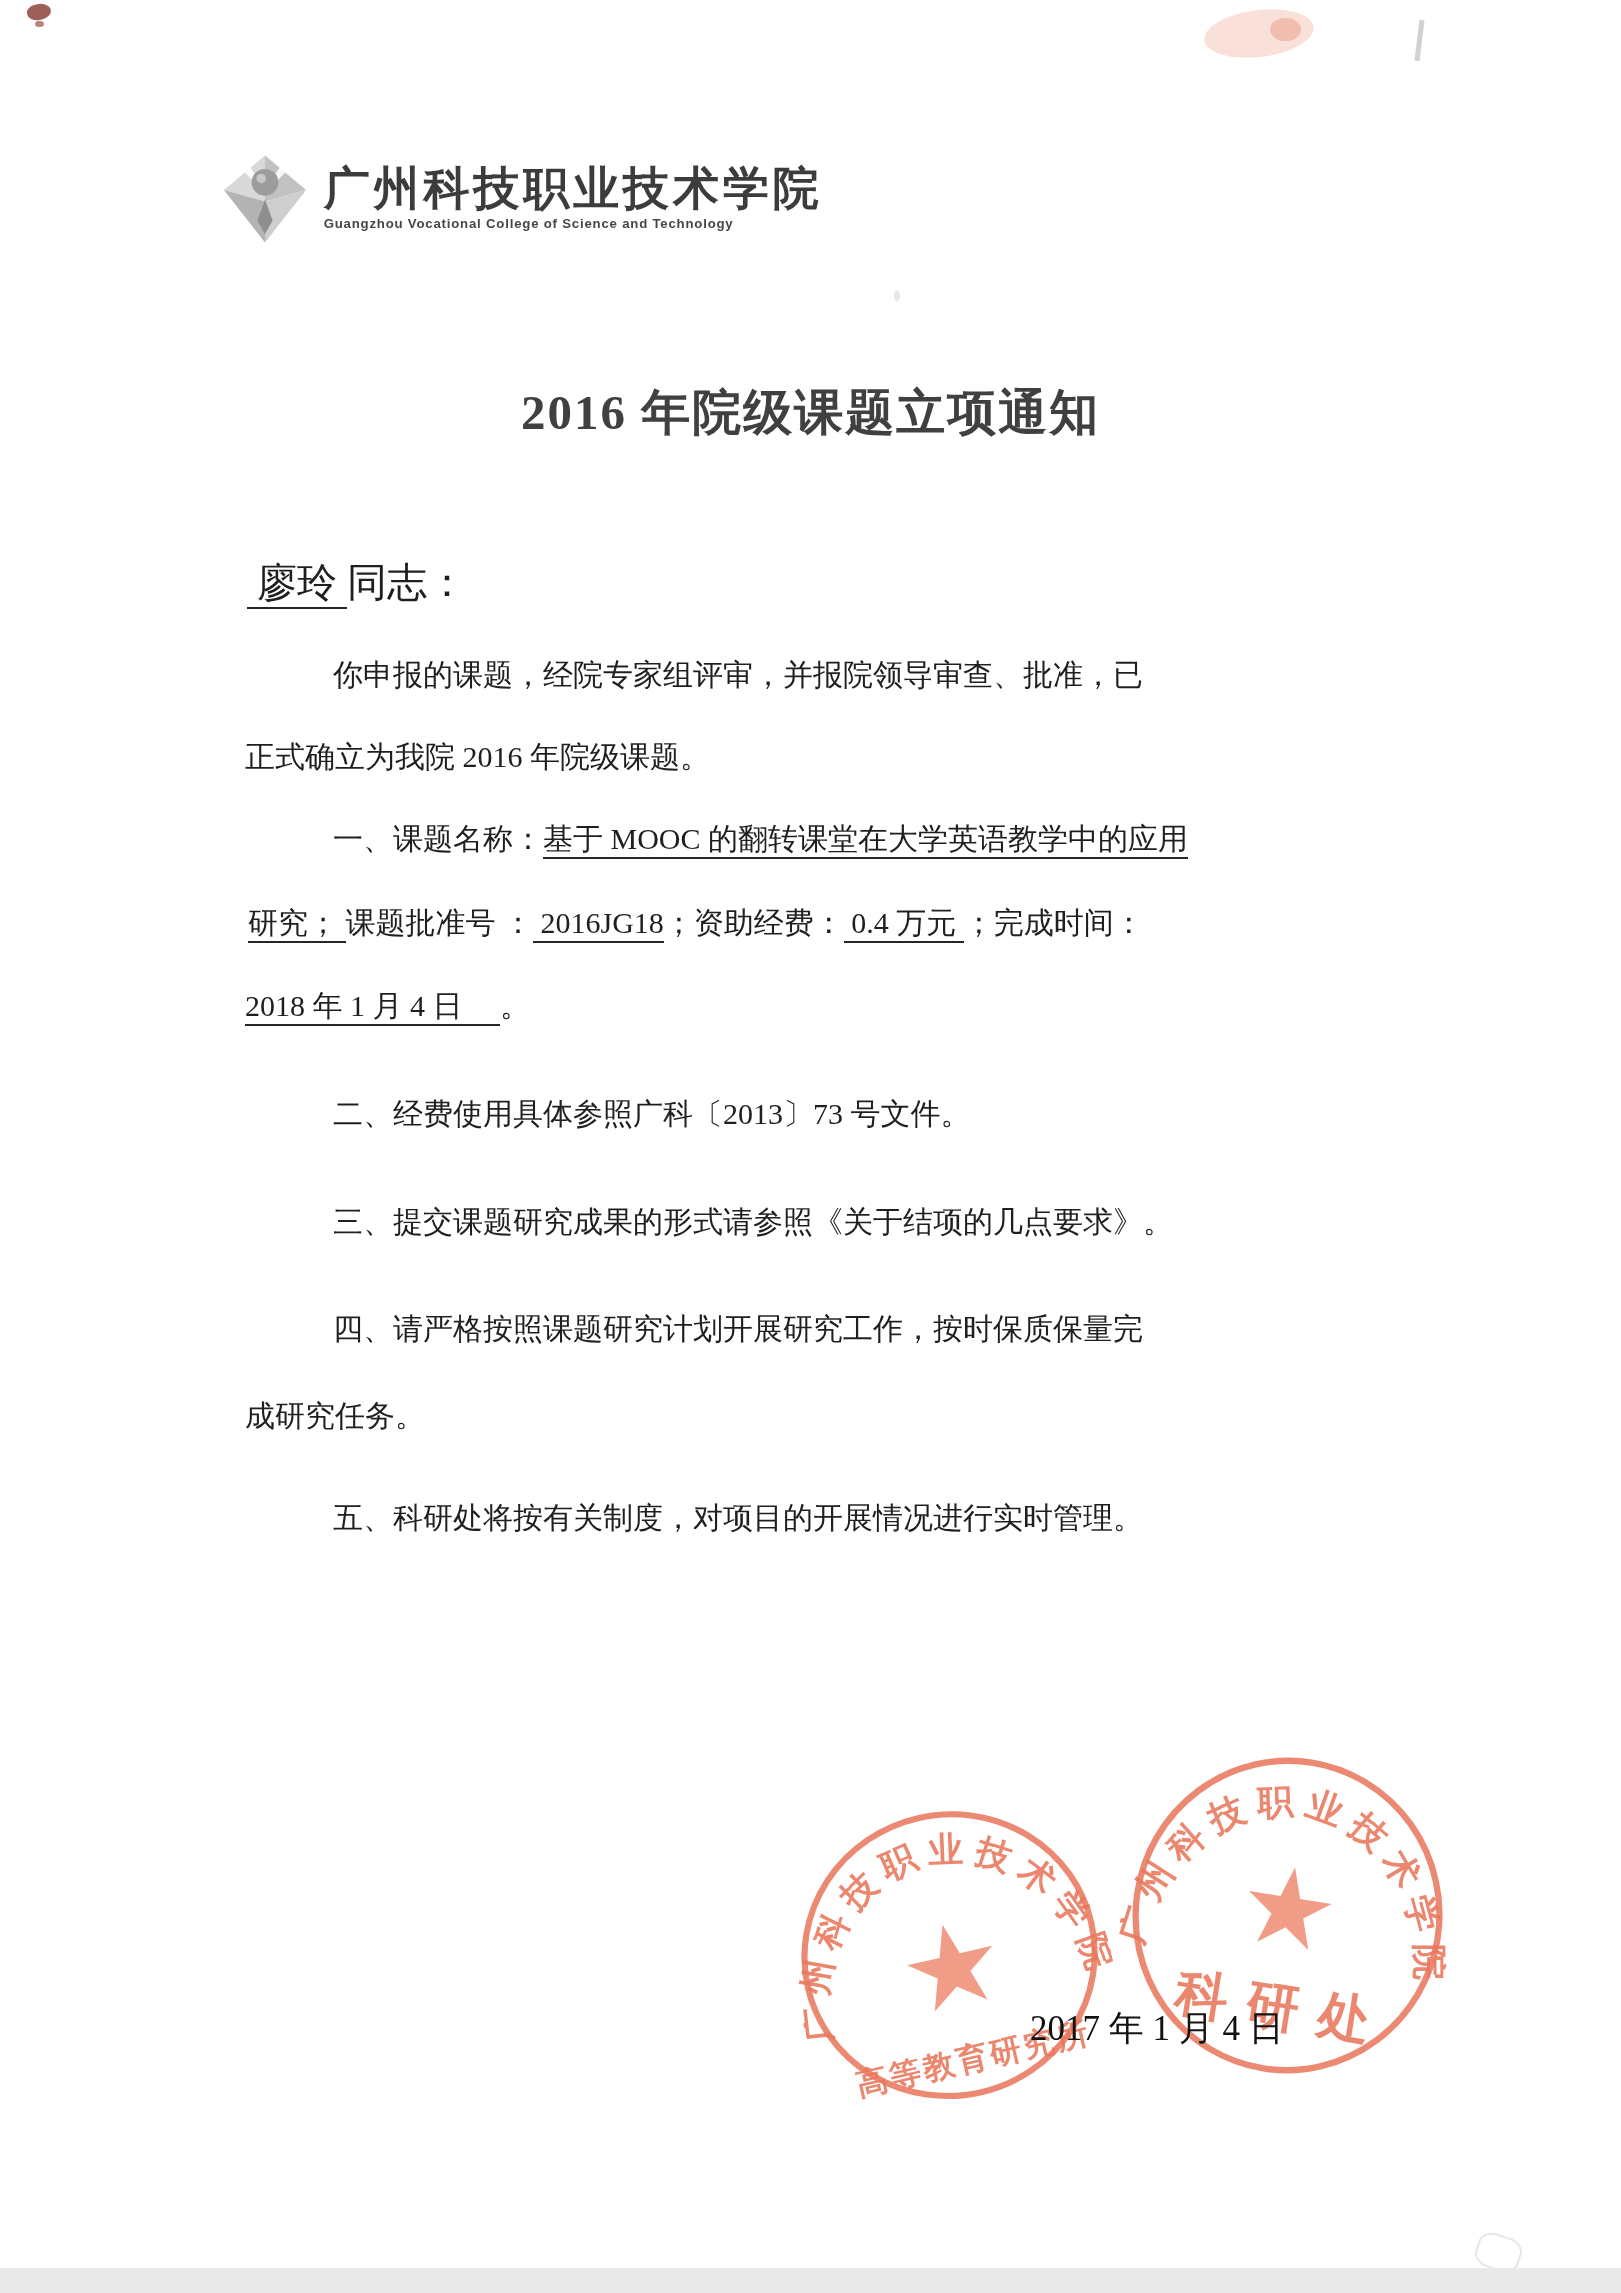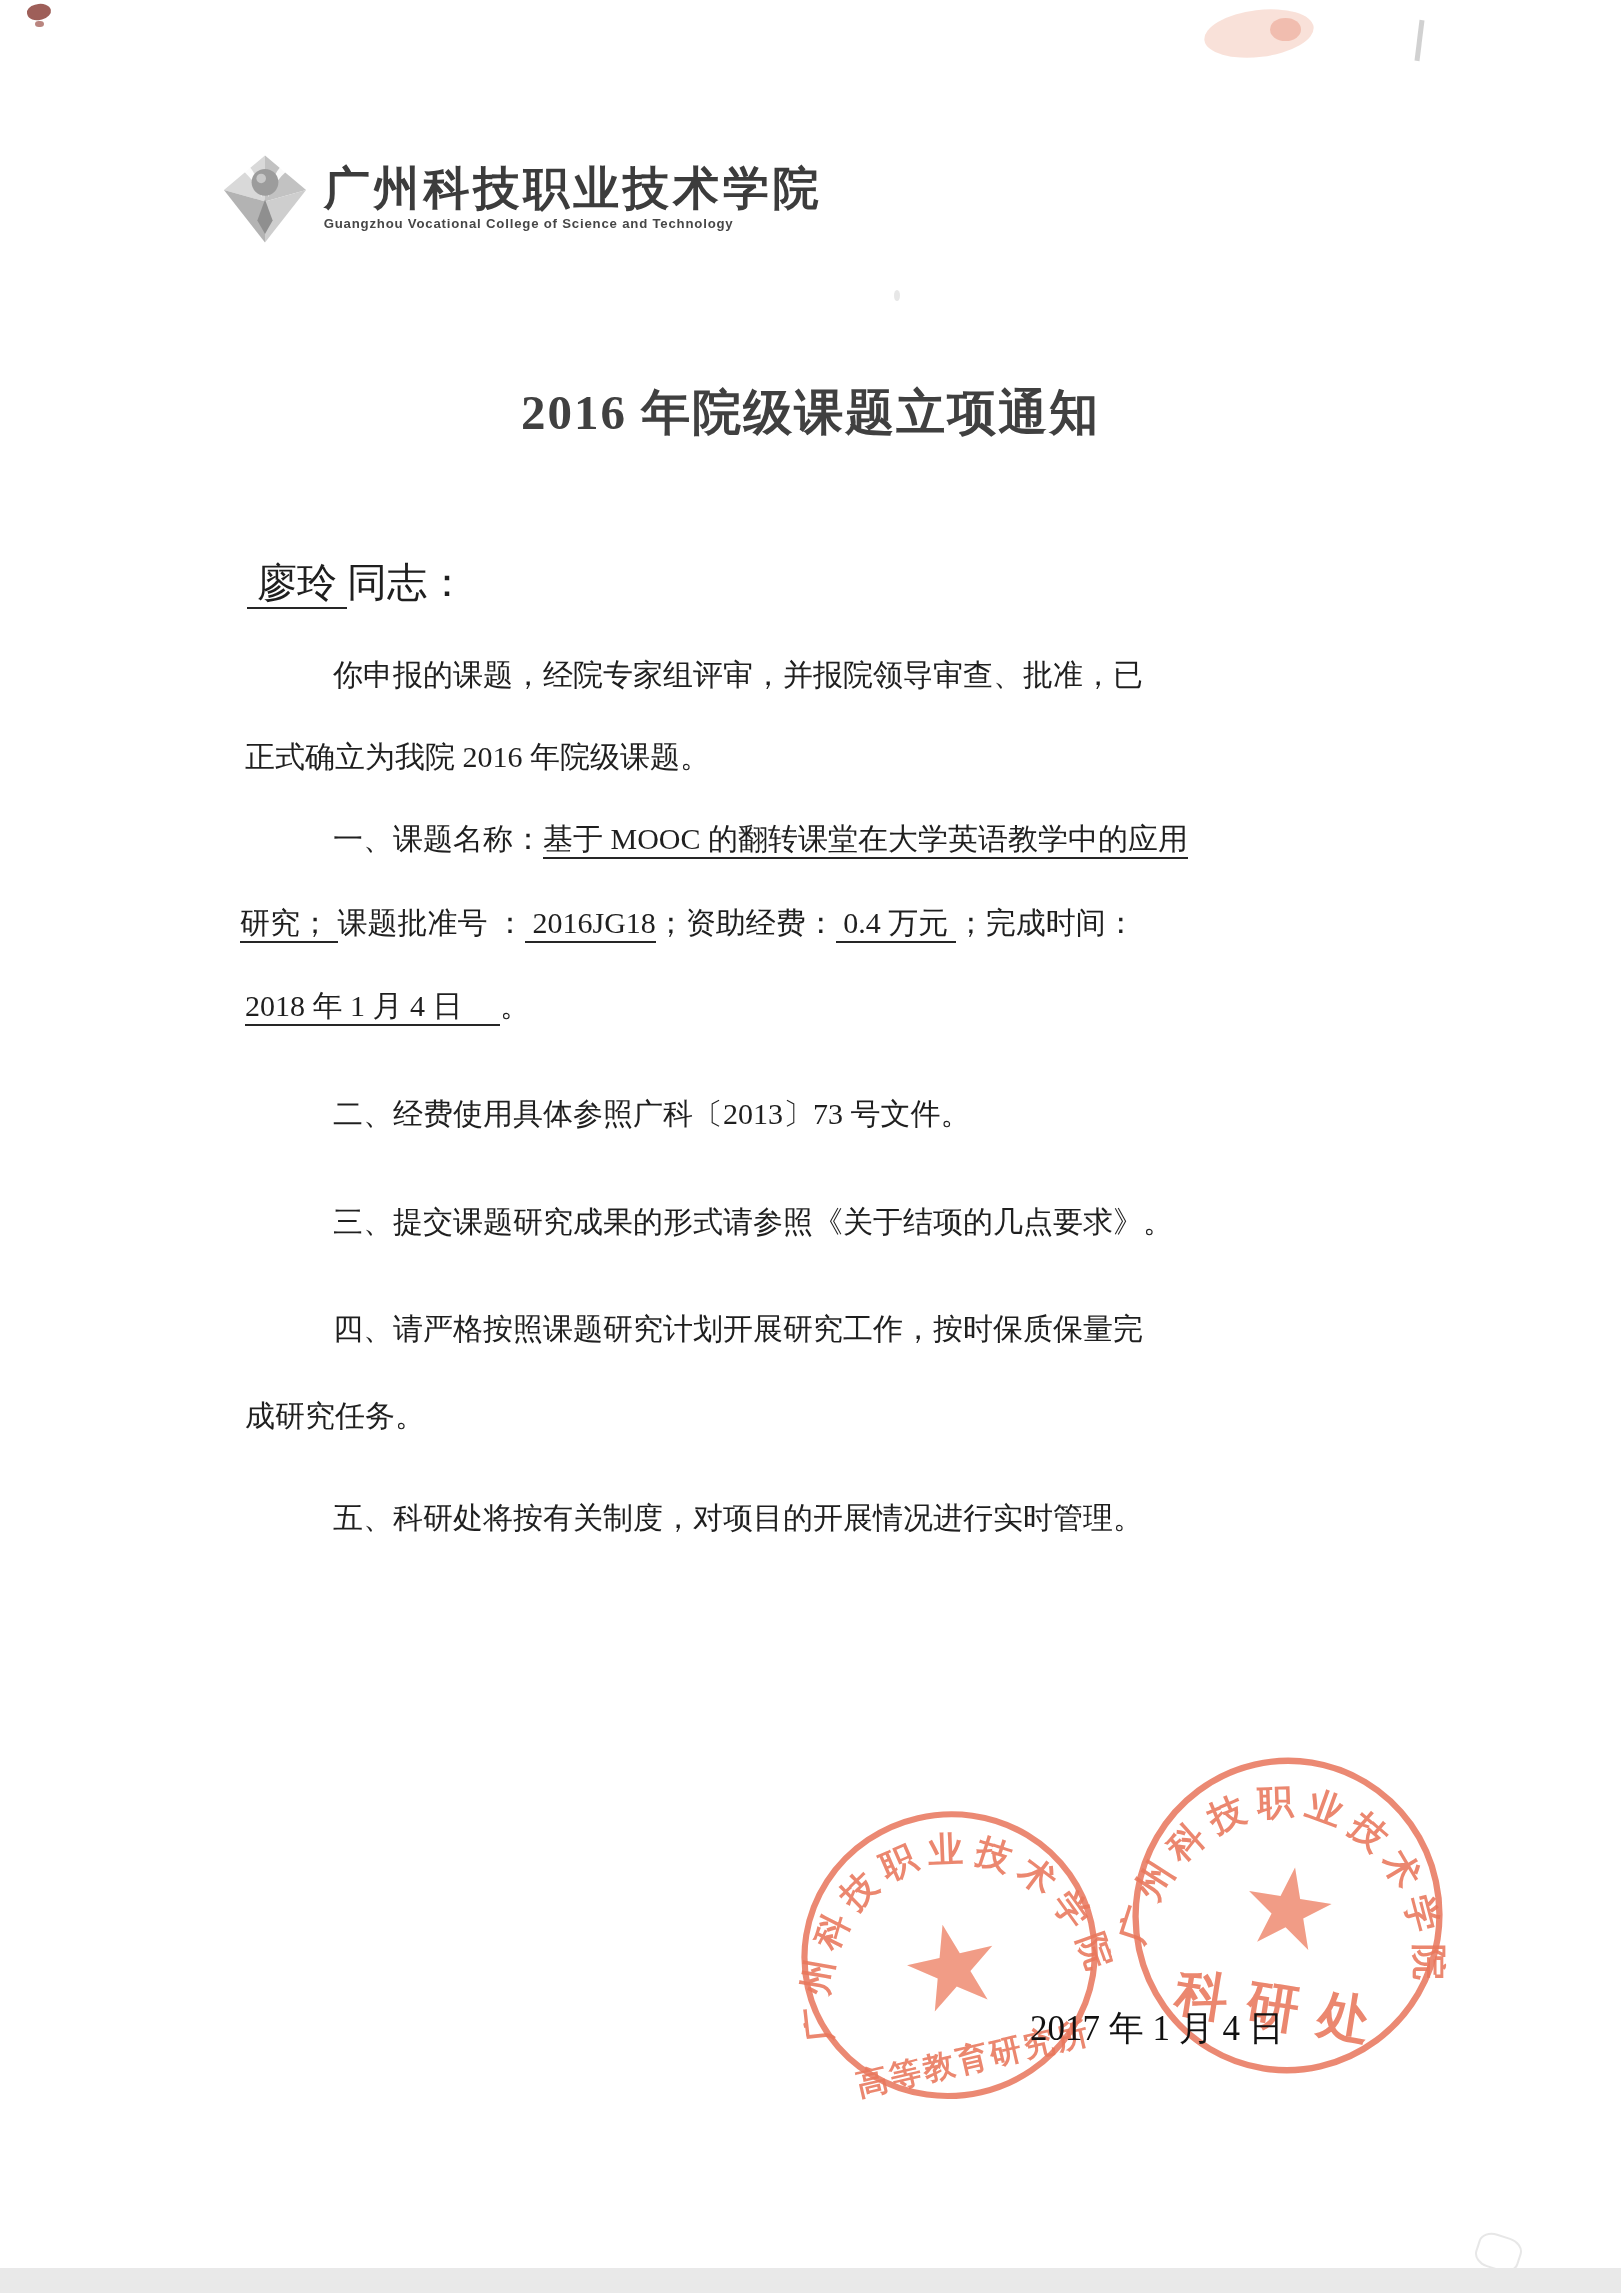--- a/index.html
+++ b/index.html
@@ -25,21 +25,21 @@
     font-size:49px;font-weight:bold;letter-spacing:2px;color:#404040;
   }
   
   .line{position:absolute;font-size:30px;line-height:1.3;color:#1f1f1f;white-space:pre;}
   .line span{white-space:pre;}
   .u{border-bottom:2.9px solid #262626;padding-bottom:2px;}
   .sal{left:247px;top:557px;font-size:40px;}
   .l1{left:333px;top:655px;}
   .l2{left:245px;top:737px;}
   .l3{left:333px;top:819px;}
-  .l4{left:240px;top:903px;}
+  .l4{left:248px;top:903px;}
   .l5{left:245px;top:986px;}
   .l6{left:333px;top:1094px;}
   .l7{left:333px;top:1202px;}
   .l8{left:333px;top:1309px;}
   .l9{left:245px;top:1396px;}
   .l10{left:333px;top:1498px;}
   
   .stamp{position:absolute;z-index:1;}
   .stamp-left{left:792px;top:1805px;width:316px;height:304px;transform:rotate(-13deg);}
   .stamp-right{left:1123px;top:1751px;width:329px;height:329px;transform:rotate(9deg);}

